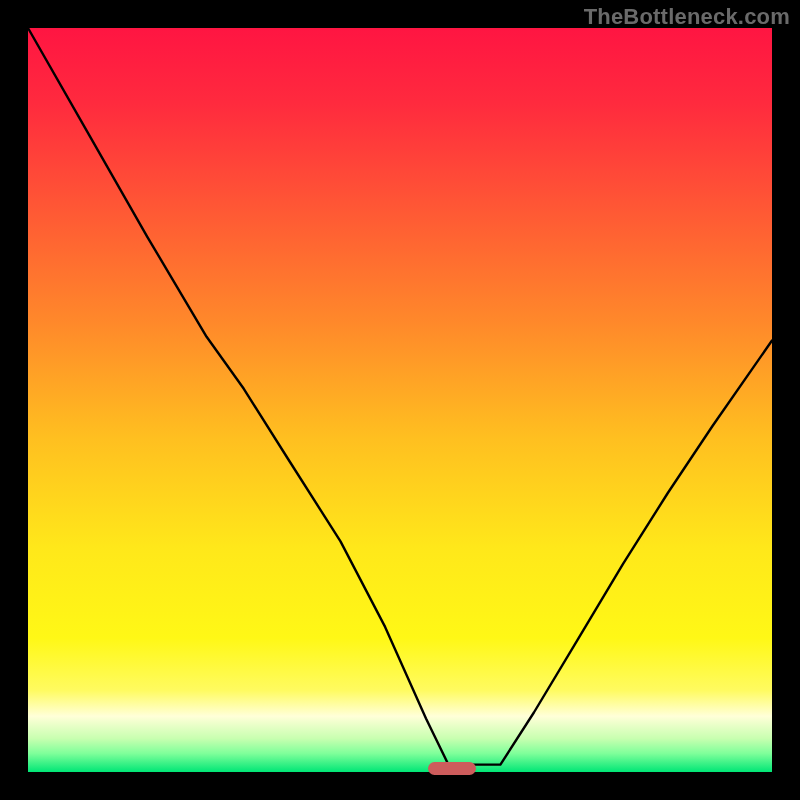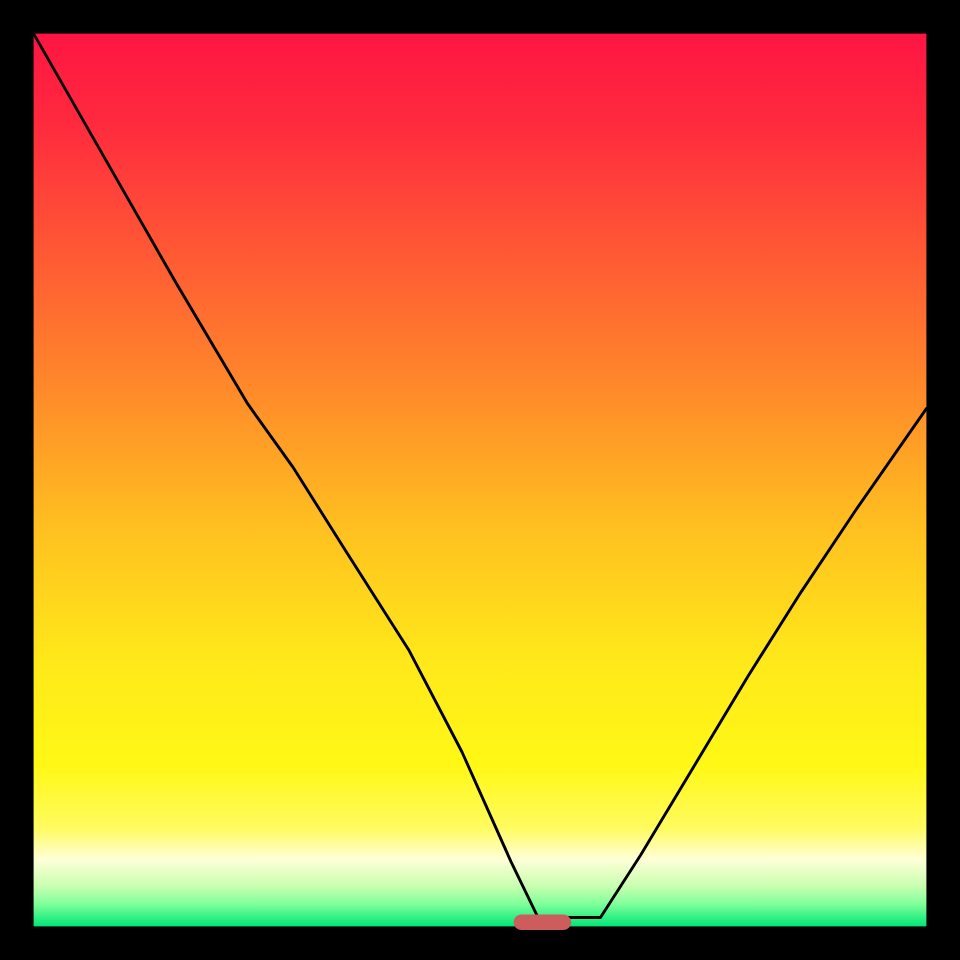--- a/index.html
+++ b/index.html
@@ -39,20 +39,21 @@
     border-radius: 7px;
     background: #cd5c5c;
     z-index: 6;
   }
 </style>
 </head>
 <body>
 
 <div class="chart-container">
 
+  <div class="watermark">TheBottleneck.com</div>
 
   <svg class="plot" width="800" height="800">
     <defs>
       <linearGradient id="bg-grad" x1="0" y1="0" x2="0" y2="1">
           <stop offset="0%" stop-color="#ff1542"></stop>
           <stop offset="10%" stop-color="#ff2a3e"></stop>
           <stop offset="25%" stop-color="#ff5a34"></stop>
           <stop offset="40%" stop-color="#ff8a2a"></stop>
           <stop offset="55.00000000000001%" stop-color="#ffbf20"></stop>
           <stop offset="70%" stop-color="#ffe81a"></stop>

